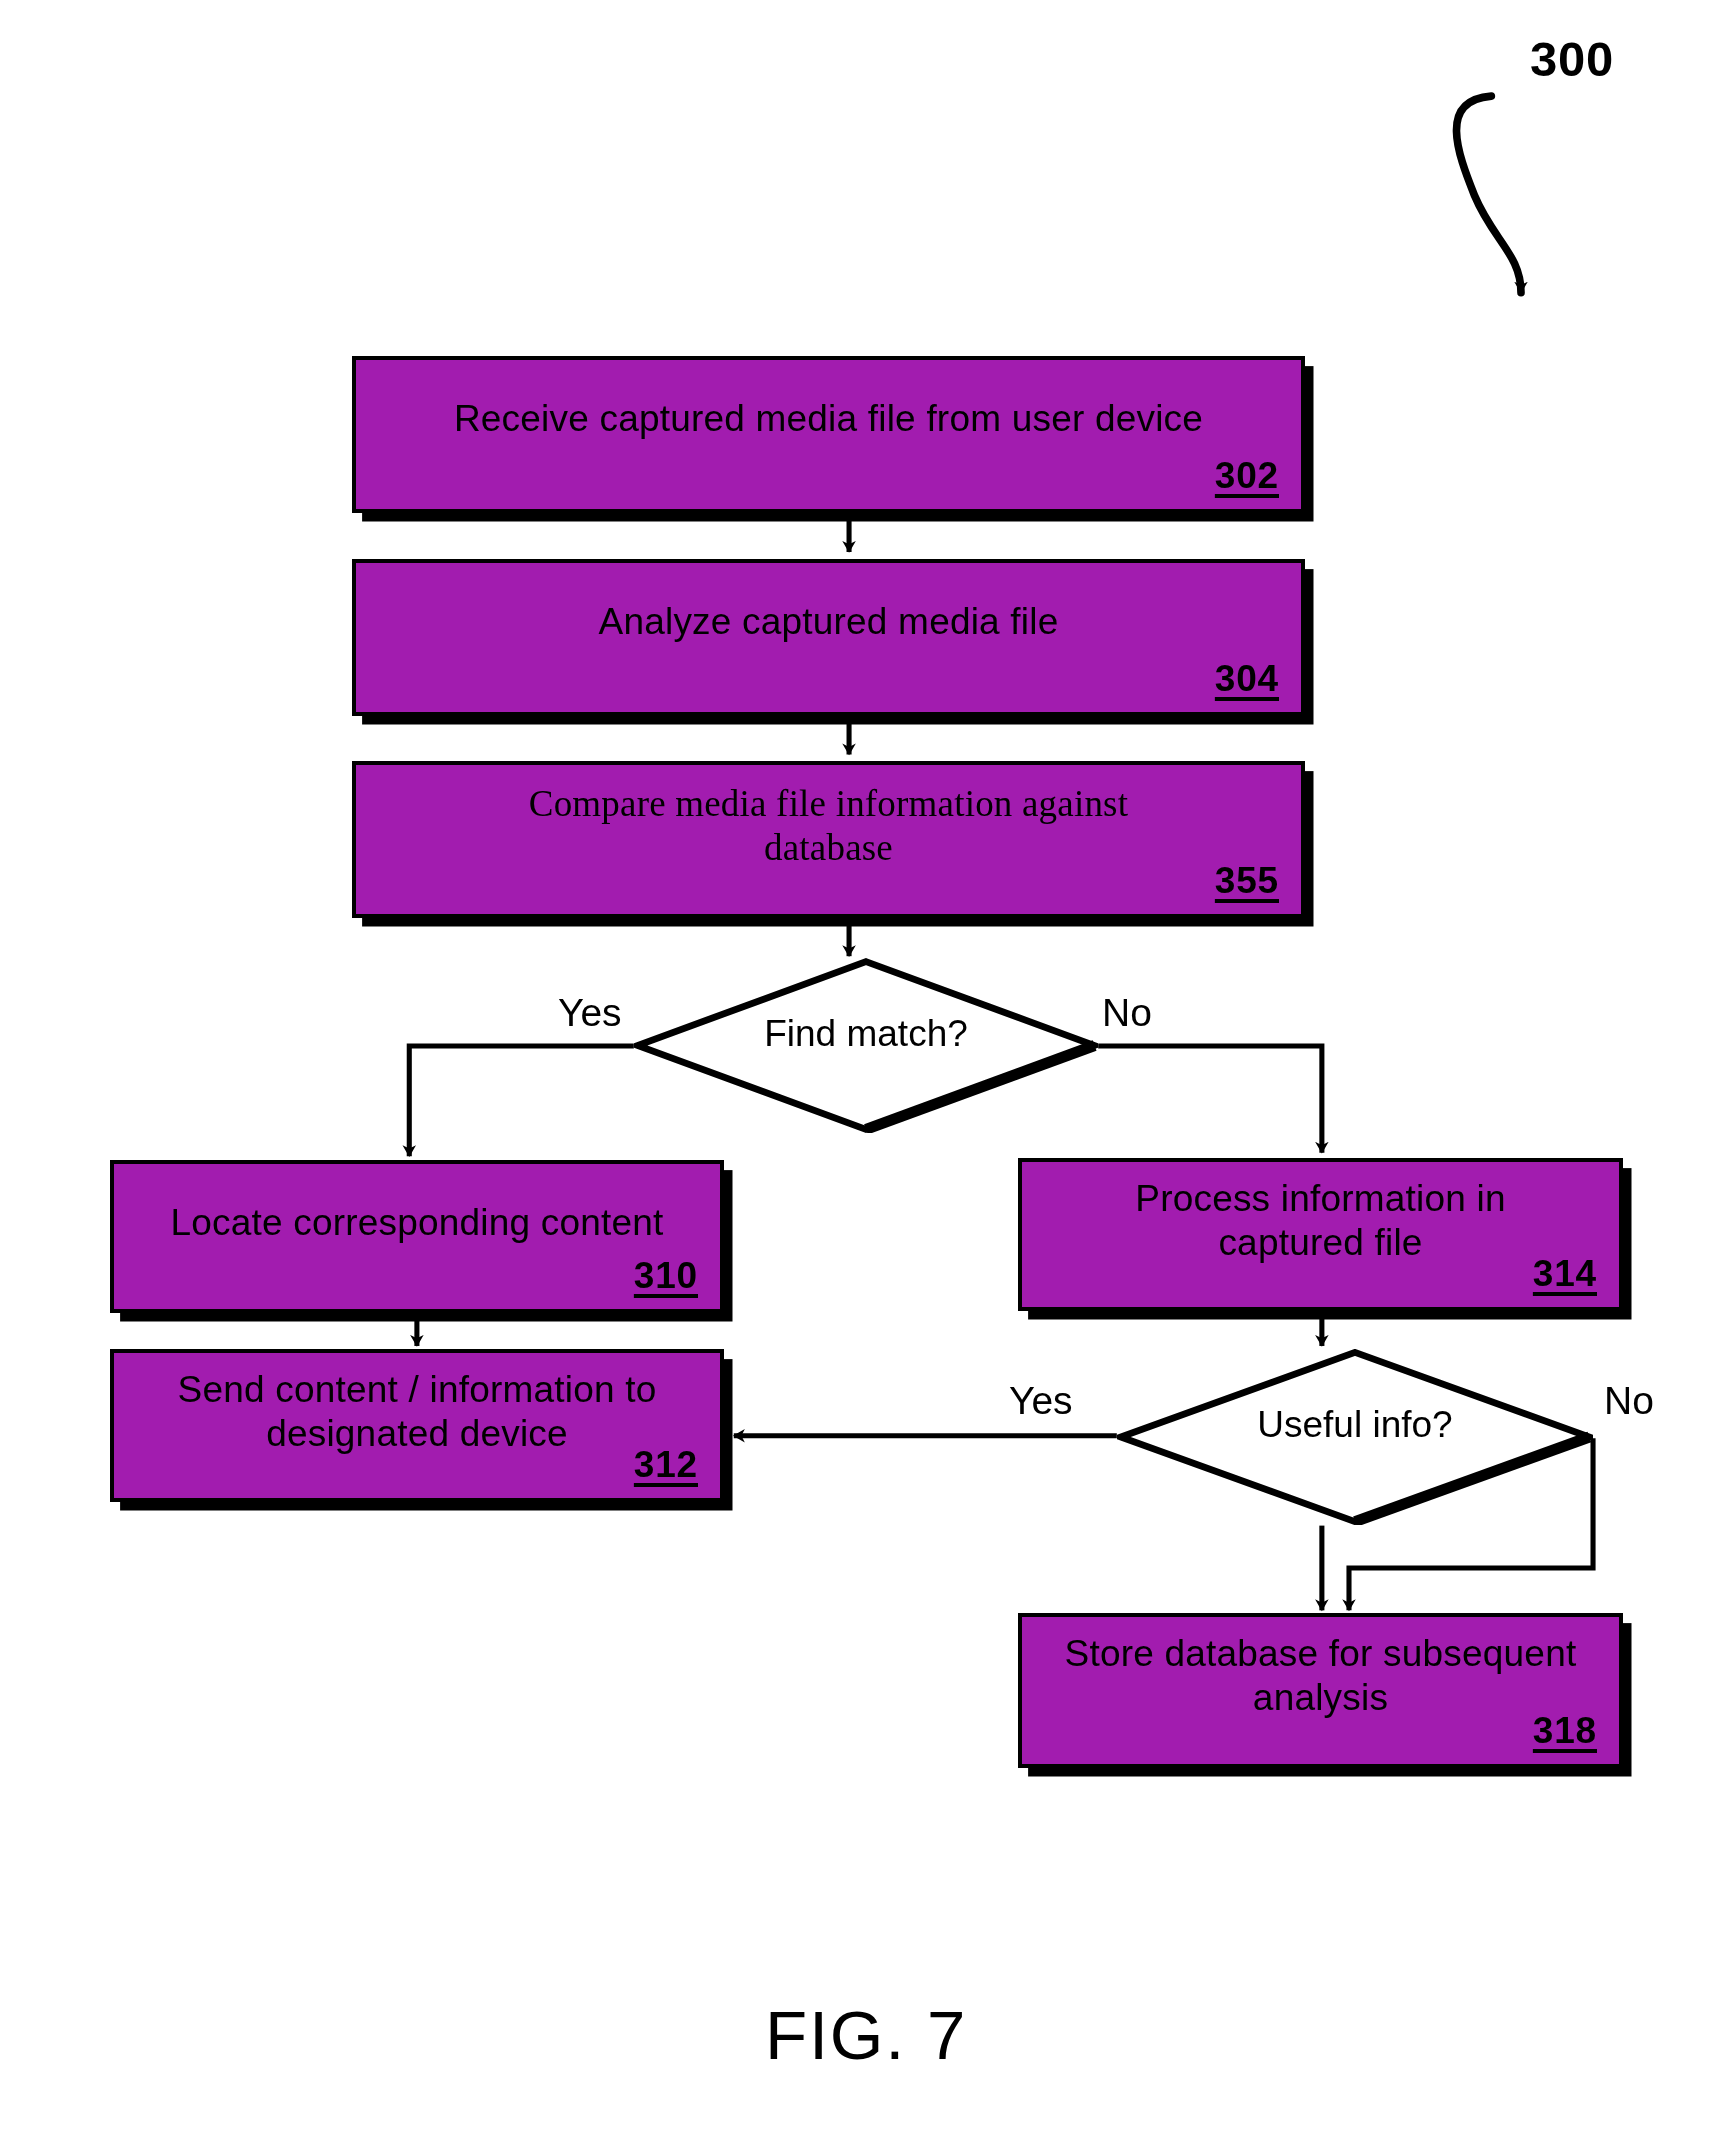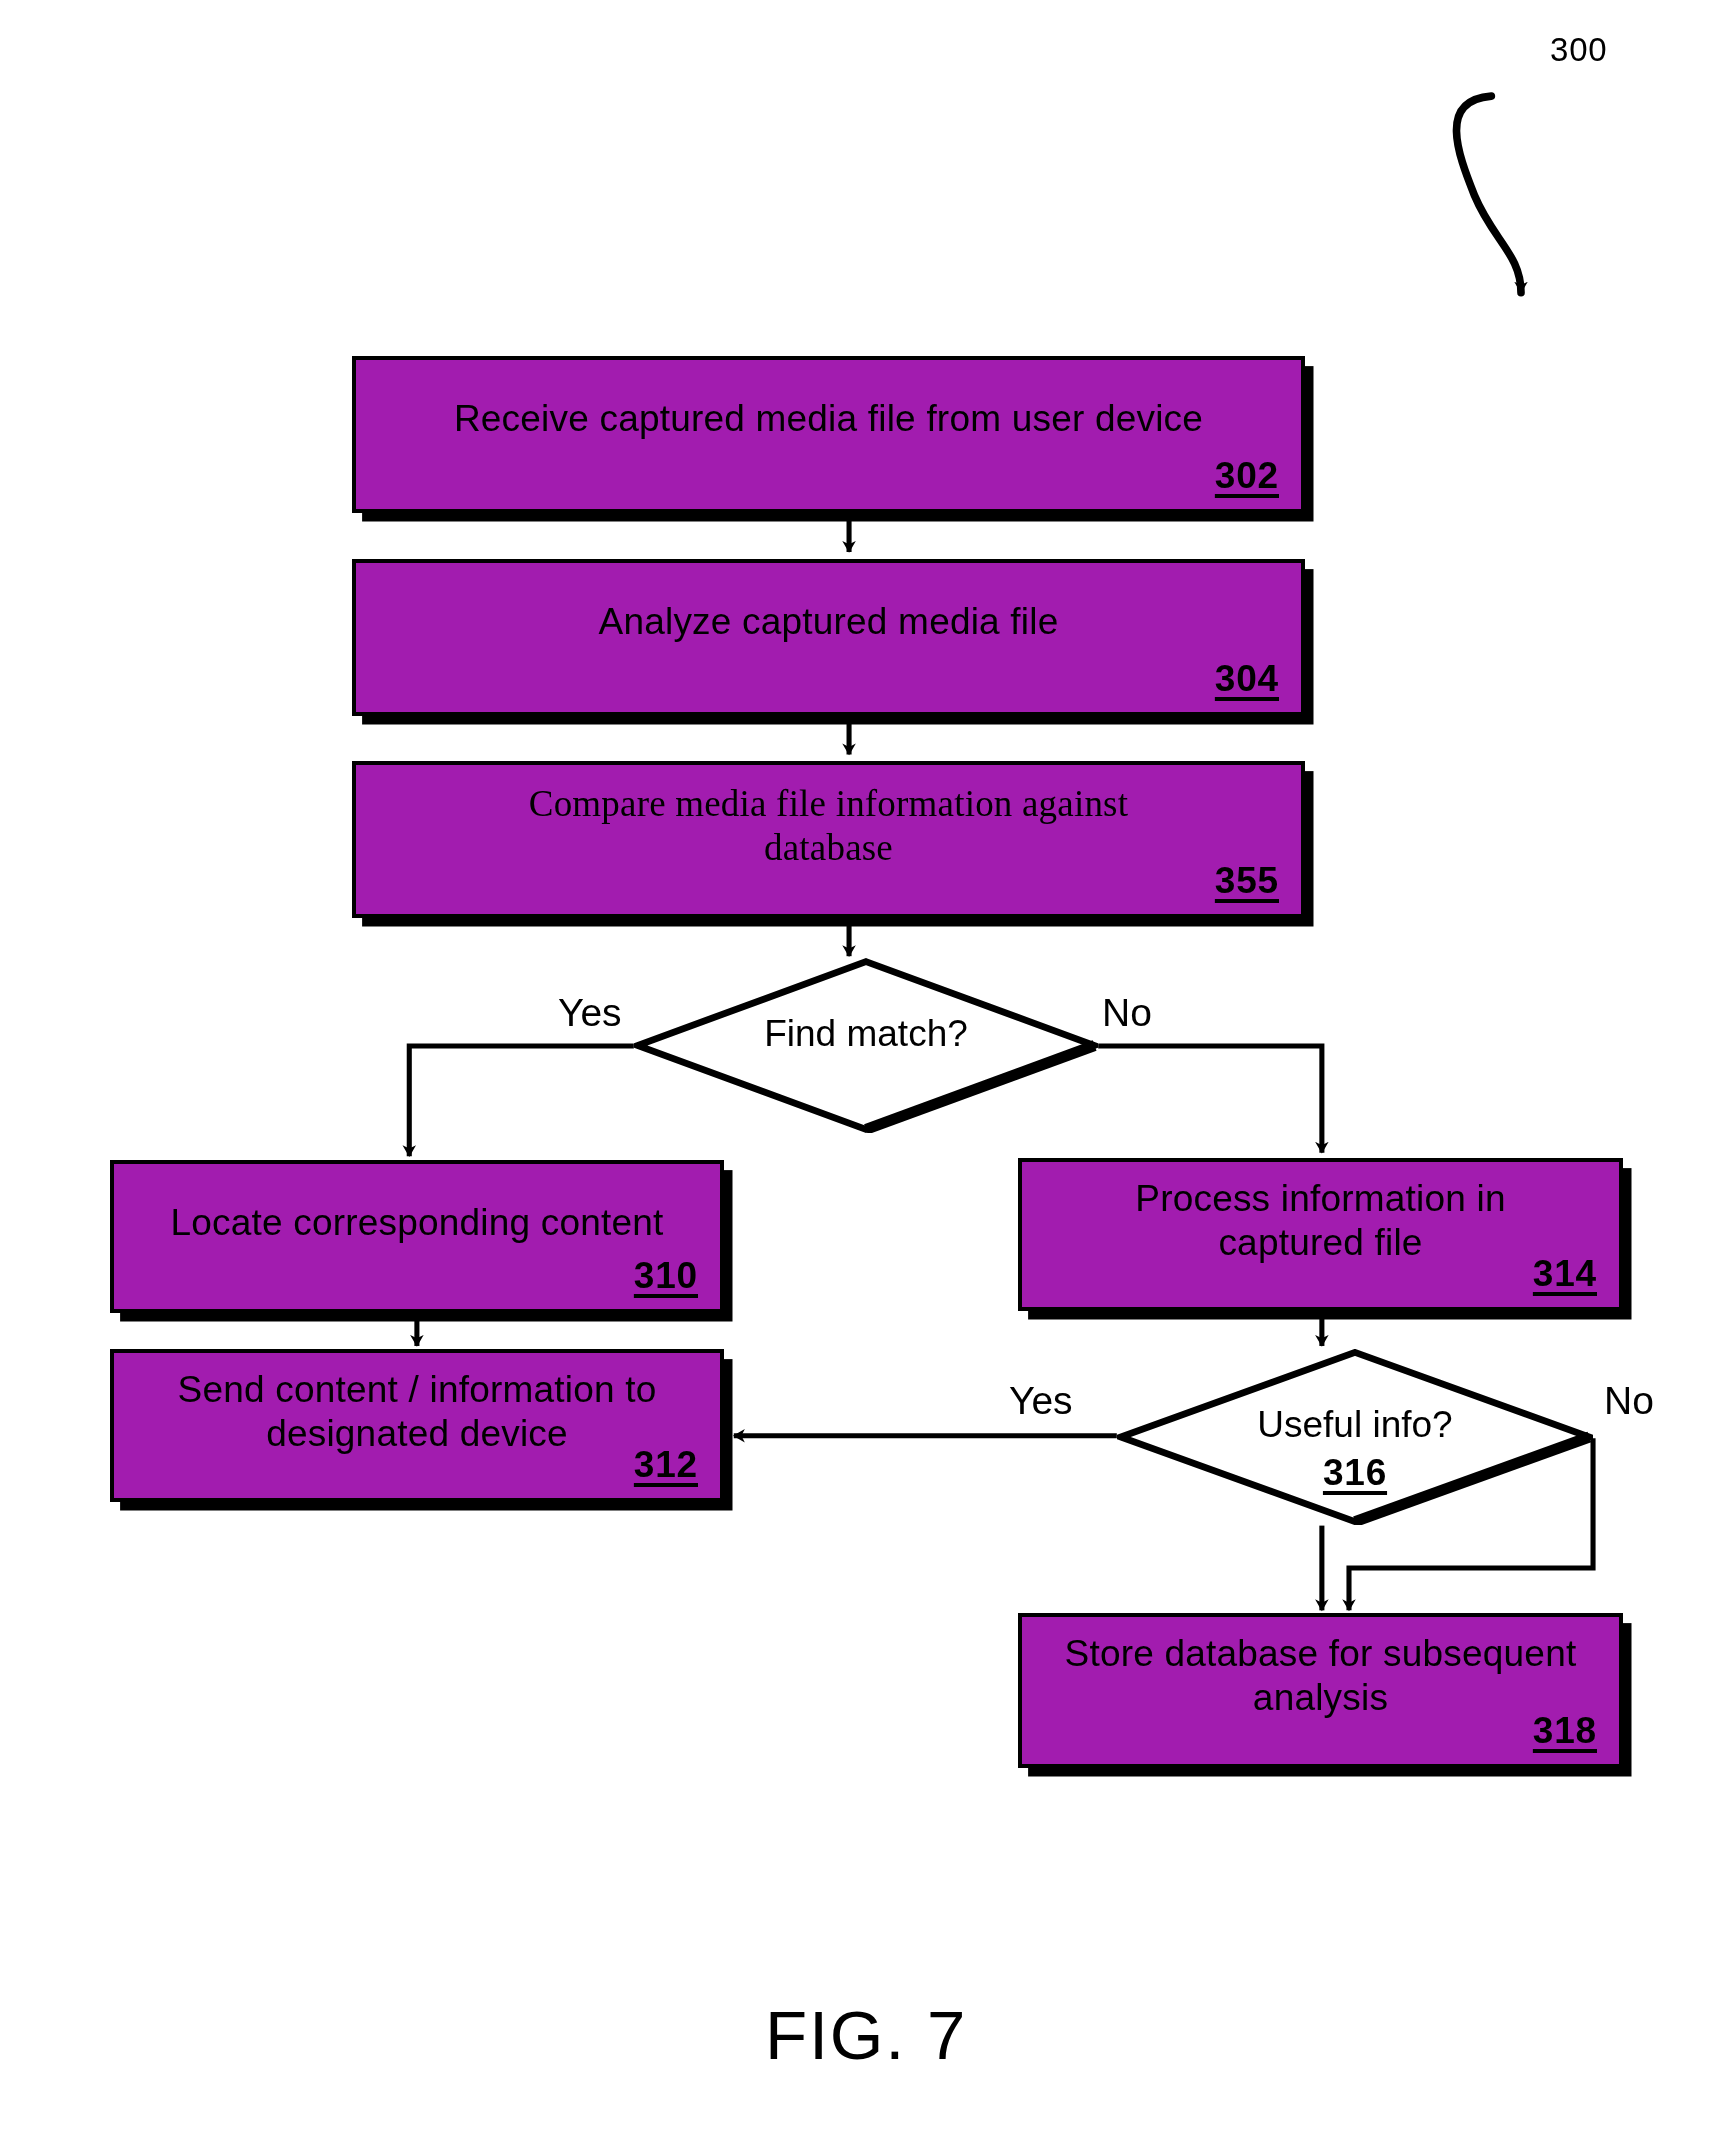--- a/index.html
+++ b/index.html
@@ -96,24 +96,23 @@
     font-size: 39px;
     line-height: 1;
     white-space: nowrap;
   }
 
   
   #fig-ref-number {
     position: absolute;
     left: 1530px;
     top: 30.5px;
-    font-size: 33px;
-    font-weight: normal;
+    font-size: 49px;
+    font-weight: bold;
     letter-spacing: 0.8px;
-    margin-left: 20px;
   }
 
   
   #figure-caption {
     position: absolute;
     left: 0;
     top: 1996px;
     width: 1732px;
     text-align: center;
     font-size: 69px;
@@ -199,21 +198,20 @@
     <div class="node-text" style="top:15.3px; left:59px; right:59px;">Process information in captured file</div>
     <div class="node-ref">314</div>
   </div>
 
   <div class="node-diamond" style="left:1117px; top:1349px; width:476px; height:176px;">
     <svg width="476" height="176" viewBox="0 0 562 208" xmlns="http://www.w3.org/2000/svg">
       <polygon points="281,4 558,104 281,204 4,104" fill="#ffffff" stroke="#000000" stroke-width="8"></polygon>
       <path d="M281,204 L558,104" stroke="#000000" stroke-width="13" fill="none"></path>
     </svg>
     <div class="diamond-text" style="top:56px;">Useful info?</div>
-    <div class="diamond-ref" style="top:103px;">316</div>
   </div>
 
   <div class="edge-label" style="left:1009px; top:1381px;">Yes</div>
   <div class="edge-label" style="left:1604px; top:1381px;">No</div>
 
   <div class="node-box" style="left:1018px; top:1613px; width:605px; height:155px;">
     <div class="node-text" style="top:15.3px; left:34px; right:34px;">Store database for subsequent analysis</div>
     <div class="node-ref">318</div>
   </div>
 

